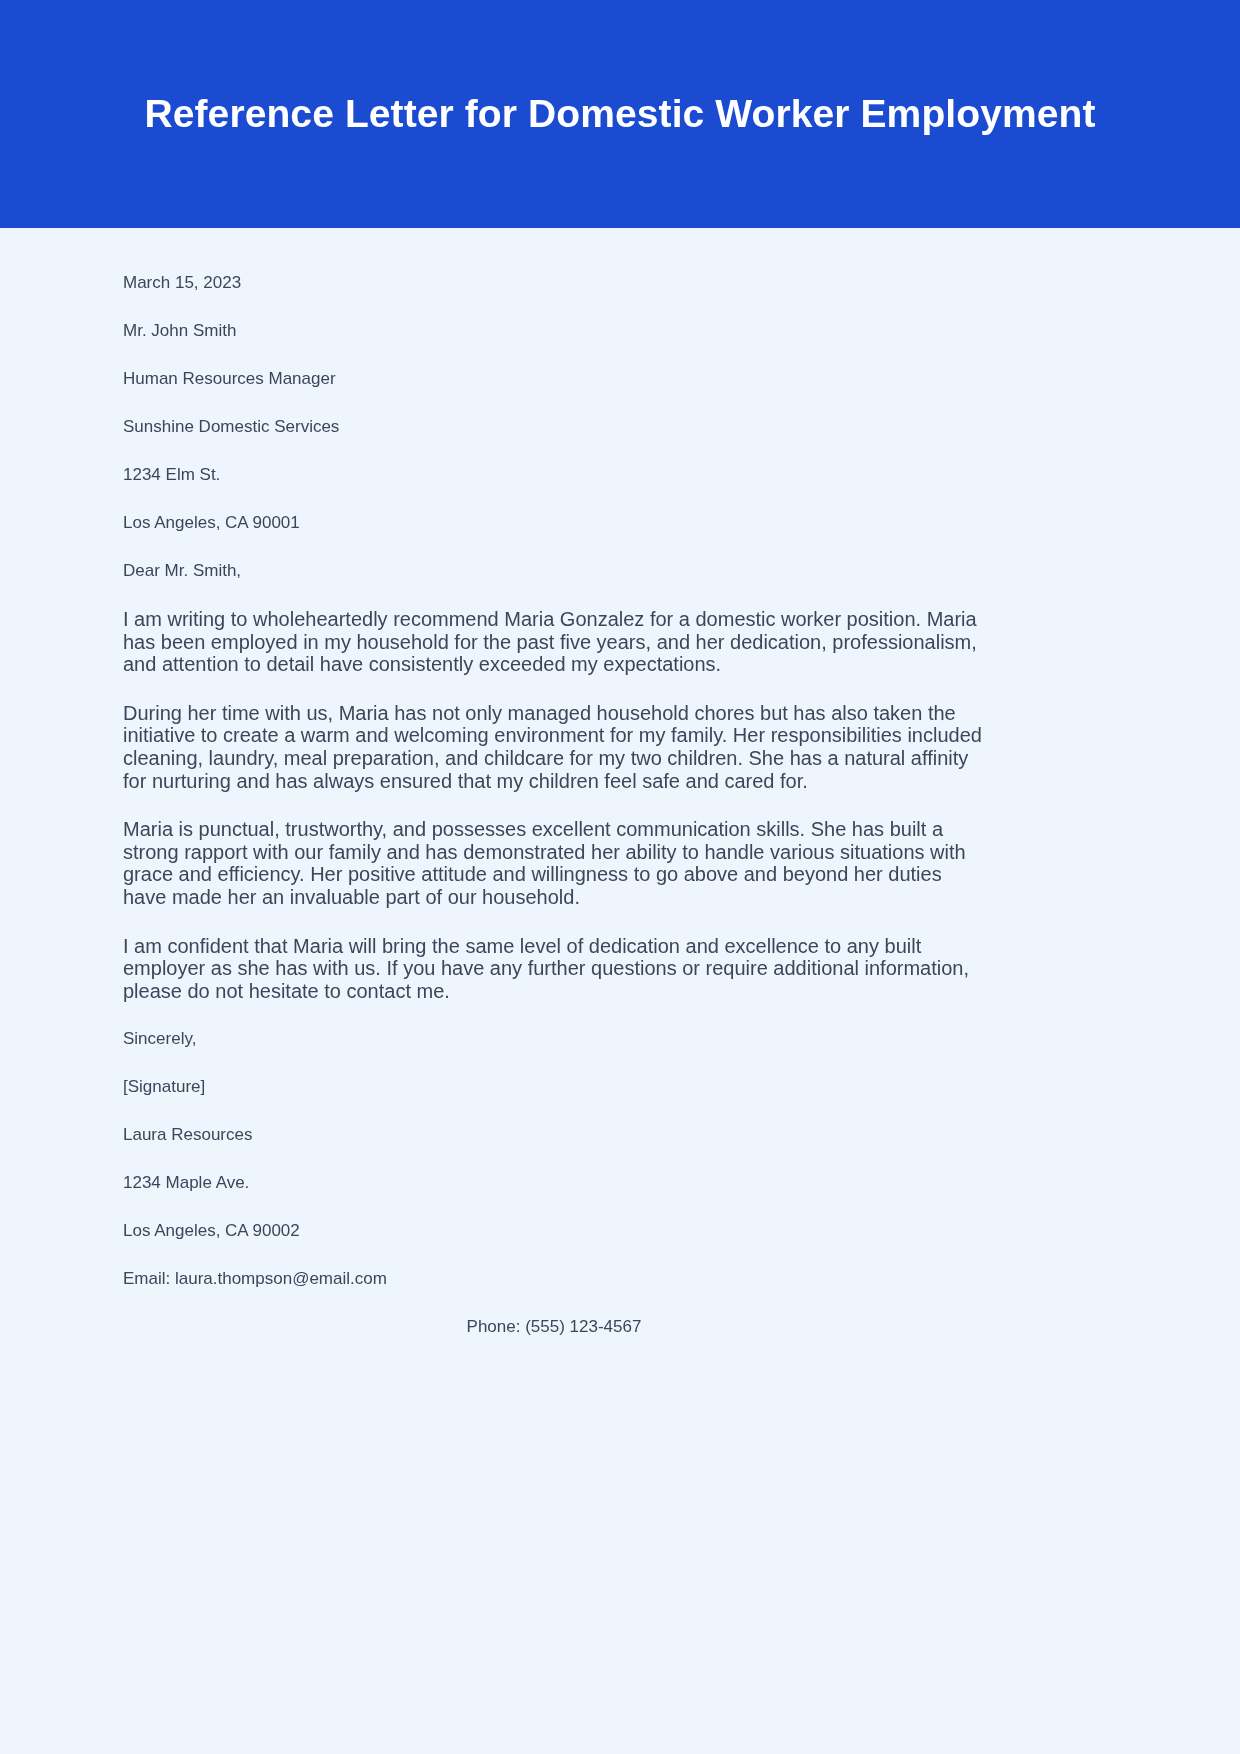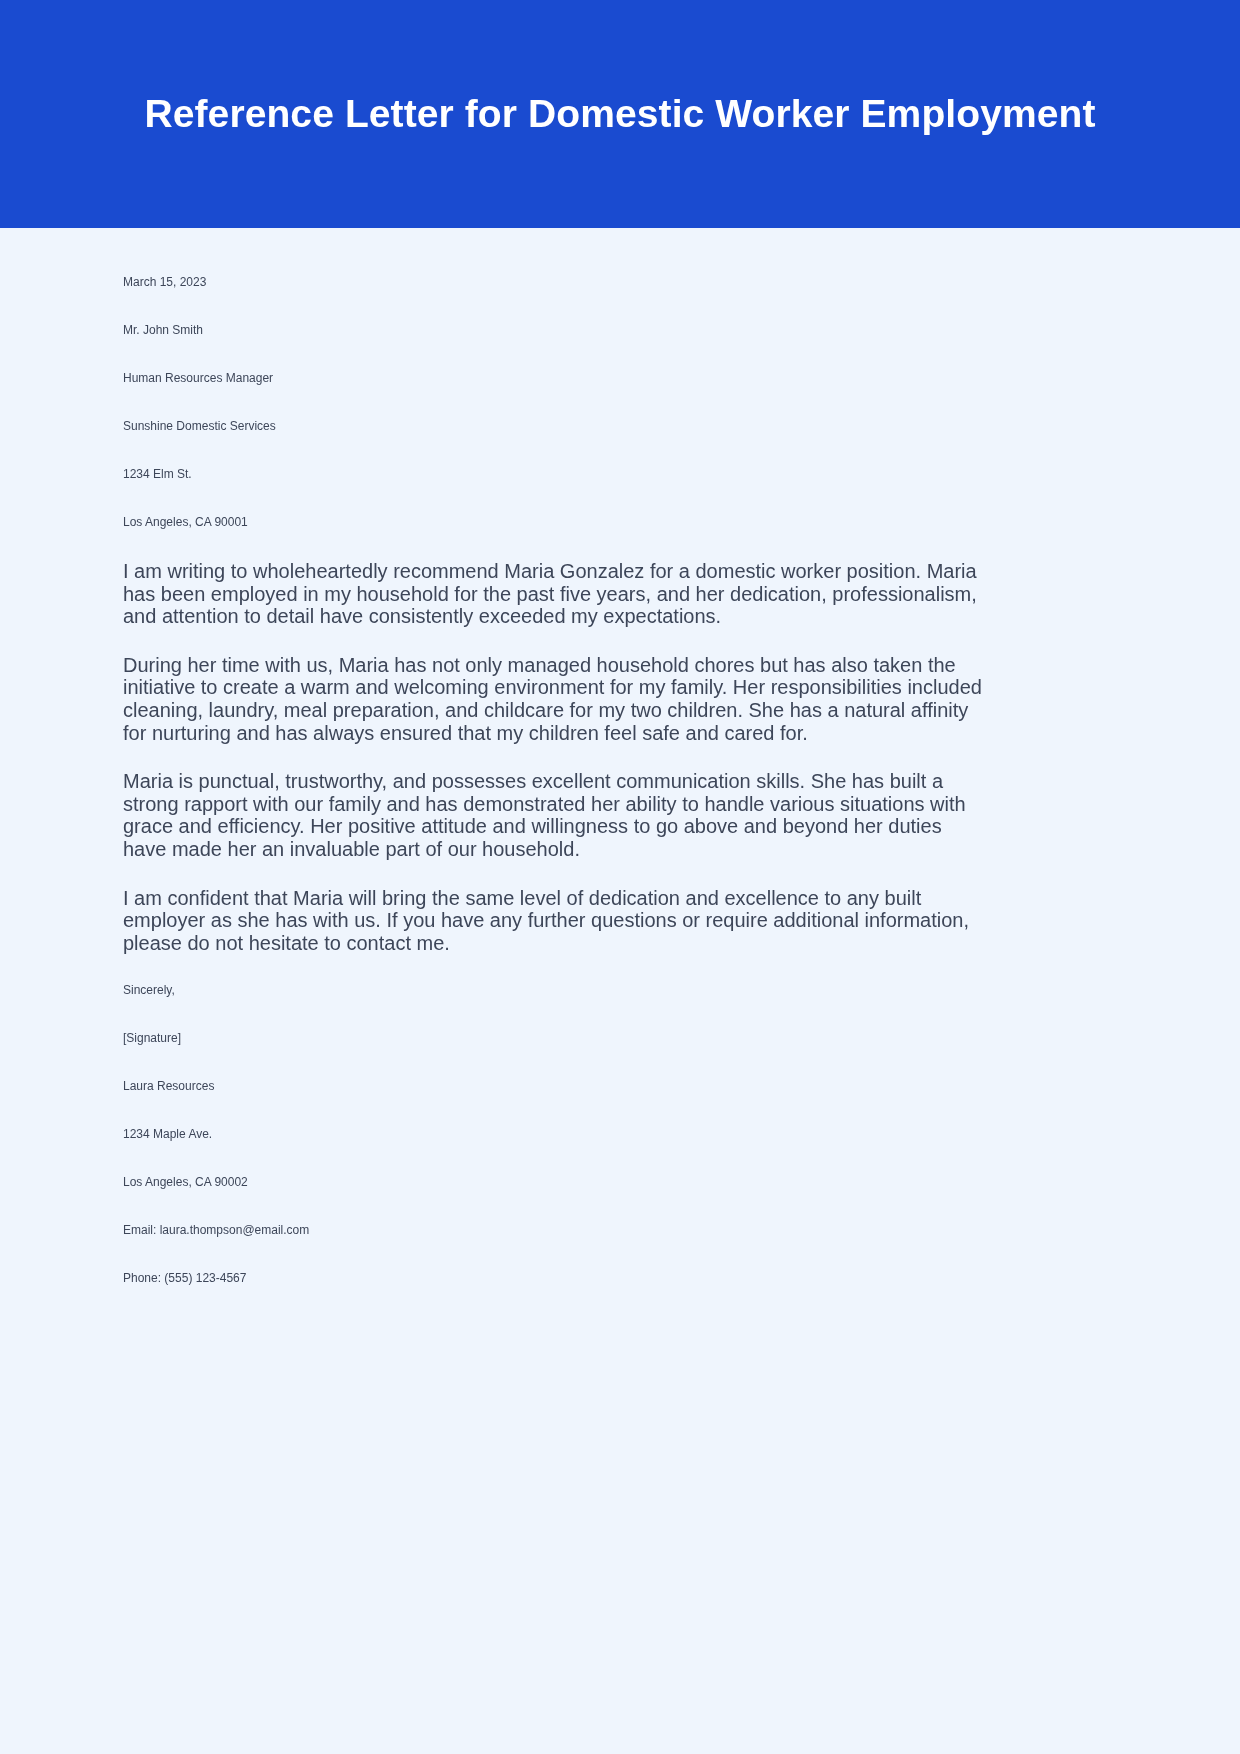--- a/index.html
+++ b/index.html
@@ -46,35 +46,36 @@
   
   .letter {
     padding: 44px 123px 0 123px;
     box-sizing: border-box;
   }
   .letter-inner {
     width: 862px;
   }
   .line {
     color: #3d4659;
-    font-size: 12px;
+    font-size: 17px;
     line-height: 21px;
     margin: 0 0 27px 0;
     text-align: left;
   }
   .para {
     color: #3d4659;
     font-size: 20px;
     line-height: 22.6px;
     margin: 0 0 26px 0;
     text-align: left;
   }
   .para:last-child,
   .line:last-child {
     margin-bottom: 11px;
+    text-align: center;
   }
 </style>
 </head>
 <body>
 
 <div class="page">
 
   <div class="header-band">
     <h1 class="header-title">Reference Letter for Domestic Worker Employment</h1>
   </div>
@@ -87,20 +88,21 @@
       <p class="line">Mr. John Smith</p>
 
       <p class="line">Human Resources Manager</p>
 
       <p class="line">Sunshine Domestic Services</p>
 
       <p class="line">1234 Elm St.</p>
 
       <p class="line">Los Angeles, CA 90001</p>
 
+      <p class="line">Dear Mr. Smith,</p>
 
       <p class="para">I am writing to wholeheartedly recommend Maria Gonzalez for a domestic worker position. Maria has been employed in my household for the past five years, and her dedication, professionalism, and attention to detail have consistently exceeded my expectations.</p>
 
       <p class="para">During her time with us, Maria has not only managed household chores but has also taken the initiative to create a warm and welcoming environment for my family. Her responsibilities included cleaning, laundry, meal preparation, and childcare for my two children. She has a natural affinity for nurturing and has always ensured that my children feel safe and cared for.</p>
 
       <p class="para">Maria is punctual, trustworthy, and possesses excellent communication skills. She has built a strong rapport with our family and has demonstrated her ability to handle various situations with grace and efficiency. Her positive attitude and willingness to go above and beyond her duties have made her an invaluable part of our household.</p>
 
       <p class="para">I am confident that Maria will bring the same level of dedication and excellence to any built employer as she has with us. If you have any further questions or require additional information, please do not hesitate to contact me.</p>
 
       <p class="line">Sincerely,</p>

